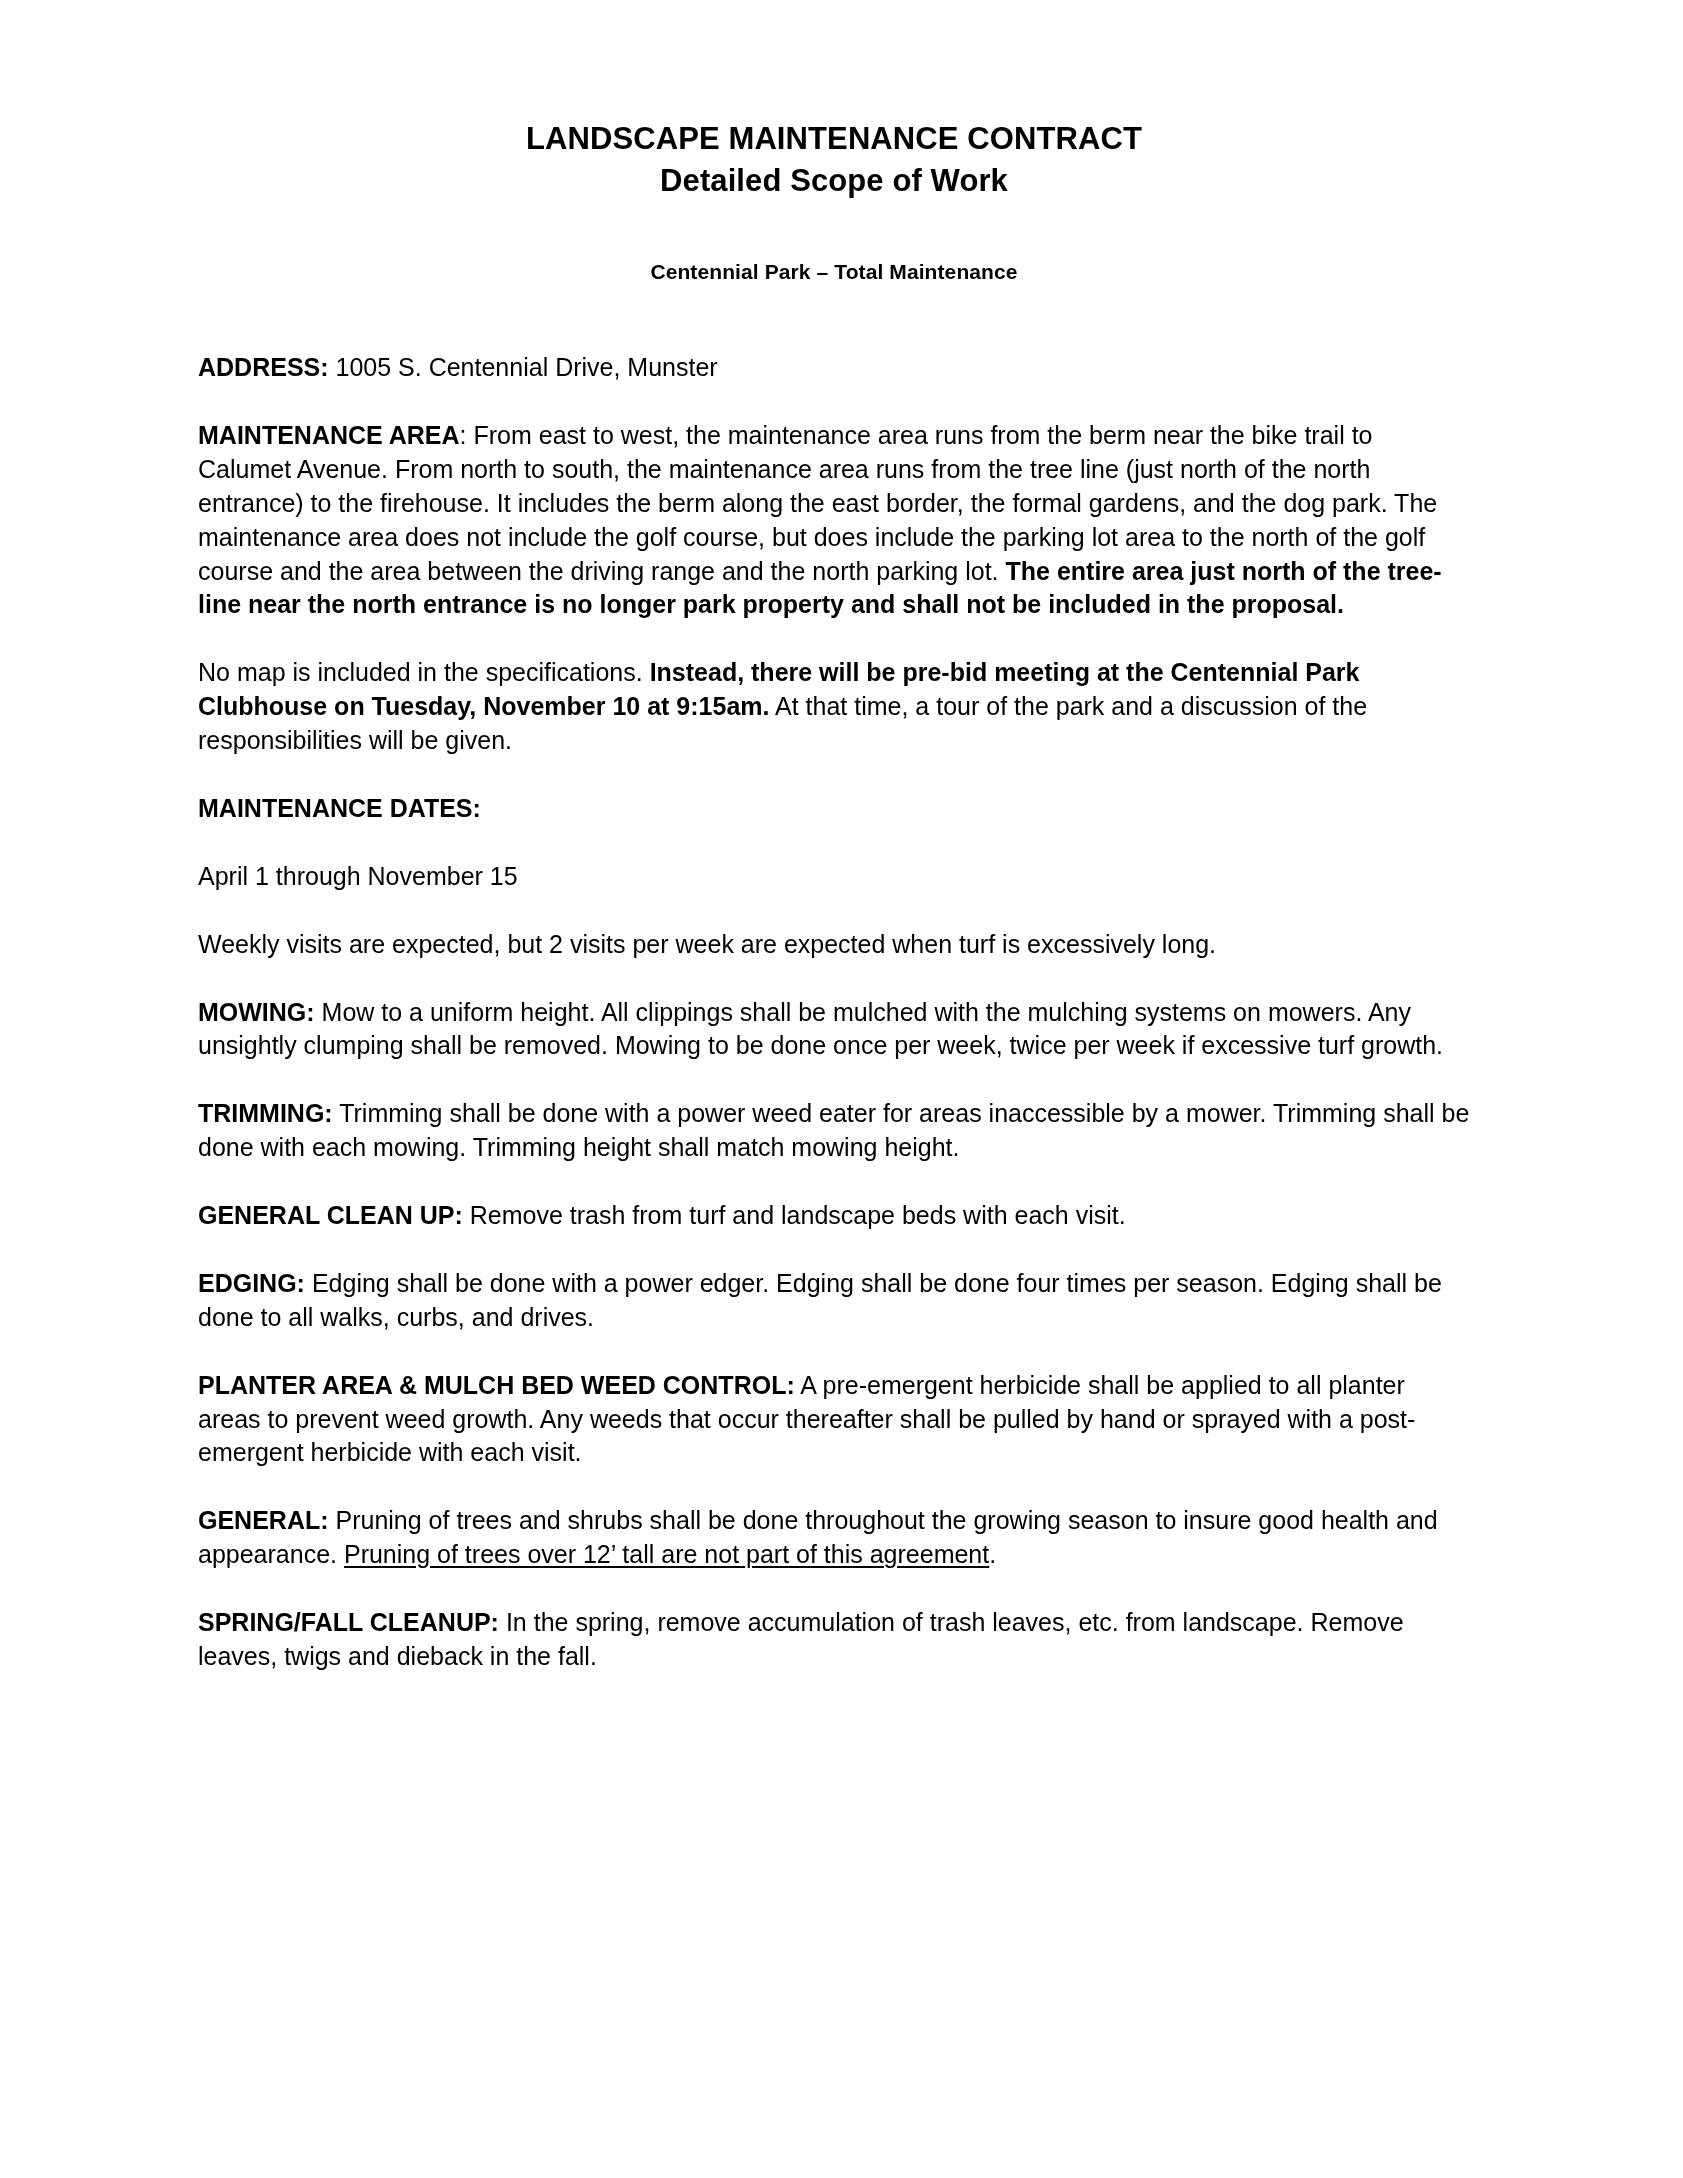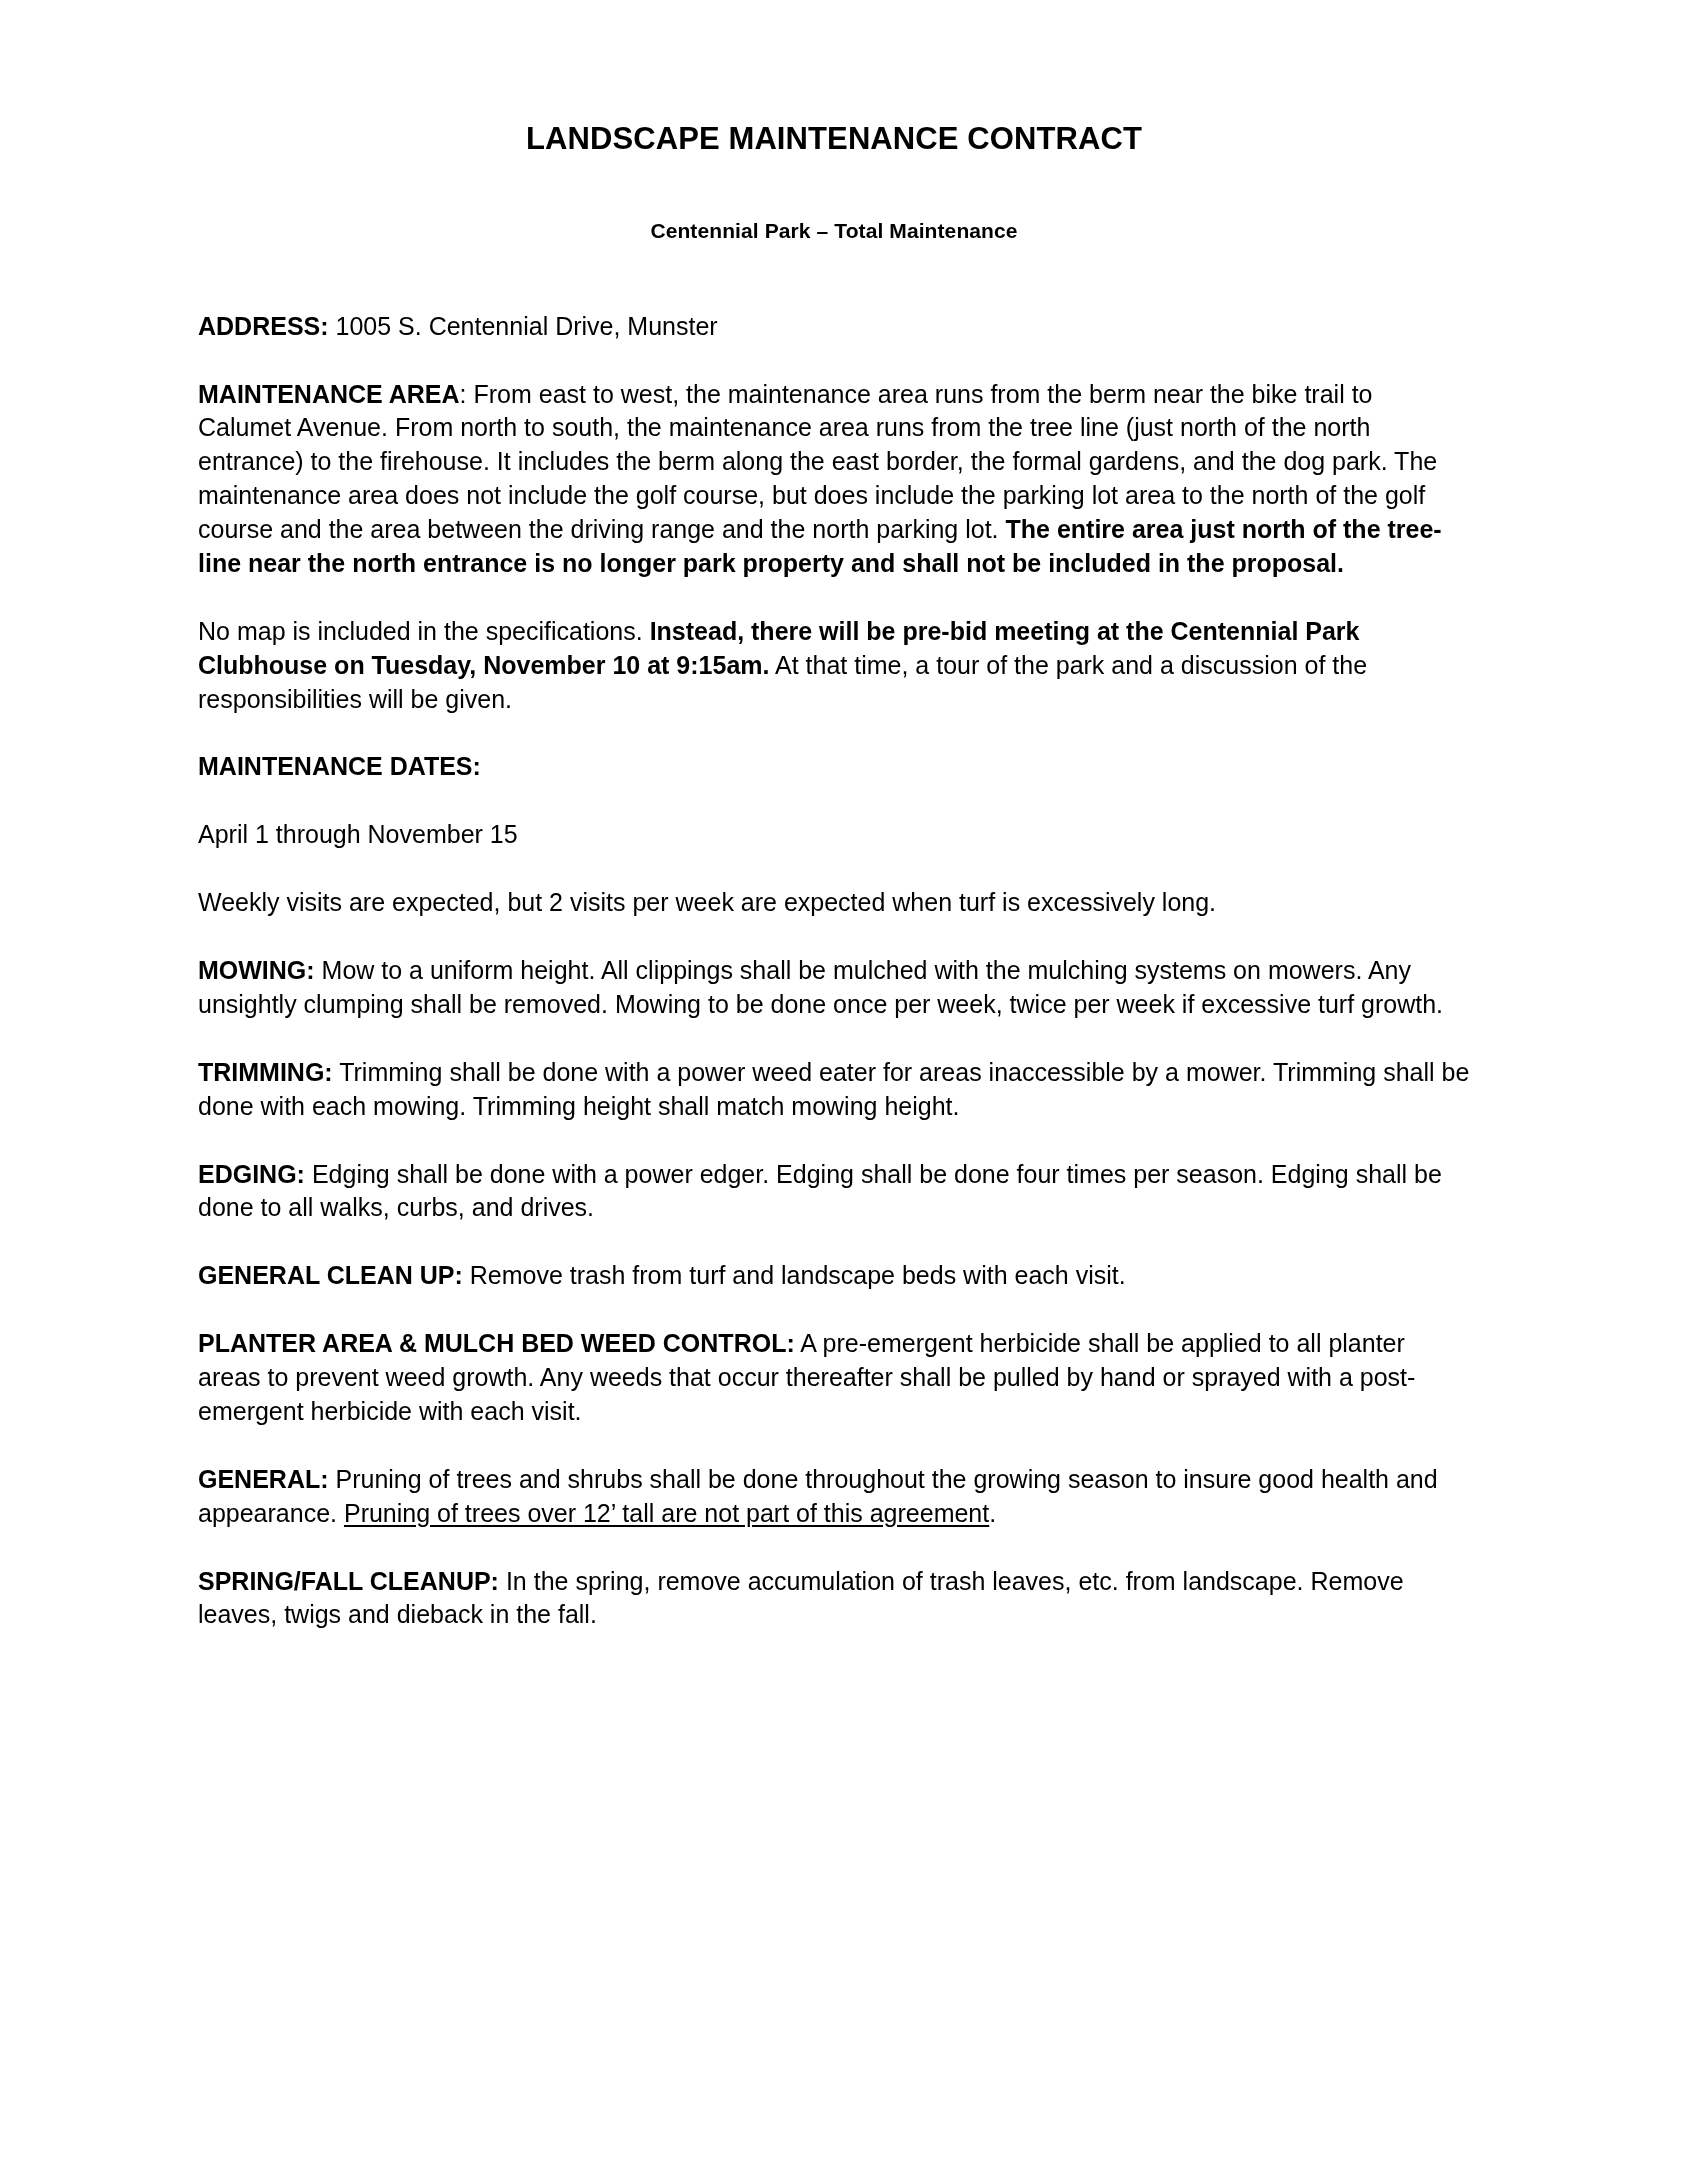--- a/index.html
+++ b/index.html
@@ -82,20 +82,21 @@
   }
 </style>
 </head>
 <body>
 
 <div class="page">
   <div class="content">
 
     <div class="title-block">
       <div class="doc-title-1">LANDSCAPE MAINTENANCE CONTRACT</div>
+      <div class="doc-title-2">Detailed Scope of Work</div>
       <div class="doc-subtitle-wrap">
         <span class="doc-subtitle">Centennial Park – Total Maintenance</span>
       </div>
     </div>
 
     <div class="body-block">
 
       <p class="para tight">
         <span class="b">ADDRESS:</span><span> 1005 S. Centennial Drive, Munster</span>
       </p>
@@ -121,25 +122,25 @@
 
       <p class="para">
         <span class="b">MOWING:</span><span> Mow to a uniform height. All clippings shall be mulched with the mulching systems on mowers. Any unsightly clumping shall be removed. Mowing to be done once per week, twice per week if excessive turf growth.</span>
       </p>
 
       <p class="para">
         <span class="b">TRIMMING:</span><span> Trimming shall be done with a power weed eater for areas inaccessible by a mower. Trimming shall be done with each mowing. Trimming height shall match mowing height.</span>
       </p>
 
       <p class="para">
-        <span class="b">EDGING:</span><span> Edging shall be done with a power edger. Edging shall be done four times per season. Edging shall be done to all walks, curbs, and drives.</span>
+        <span class="b">GENERAL CLEAN UP:</span><span> Remove trash from turf and landscape beds with each visit.</span>
       </p>
 
       <p class="para">
-        <span class="b">GENERAL CLEAN UP:</span><span> Remove trash from turf and landscape beds with each visit.</span>
+        <span class="b">EDGING:</span><span> Edging shall be done with a power edger. Edging shall be done four times per season. Edging shall be done to all walks, curbs, and drives.</span>
       </p>
 
       <p class="para">
         <span class="b">PLANTER AREA &amp; MULCH BED WEED CONTROL:</span><span> A pre-emergent herbicide shall be applied to all planter areas to prevent weed growth. Any weeds that occur thereafter shall be pulled by hand or sprayed with a post-emergent herbicide with each visit.</span>
       </p>
 
       <p class="para">
         <span class="b">GENERAL:</span><span> Pruning of trees and shrubs shall be done throughout the growing season to insure good health and appearance. </span><span class="u">Pruning of trees over 12’ tall are not part of this agreement</span><span>.</span>
       </p>
 

